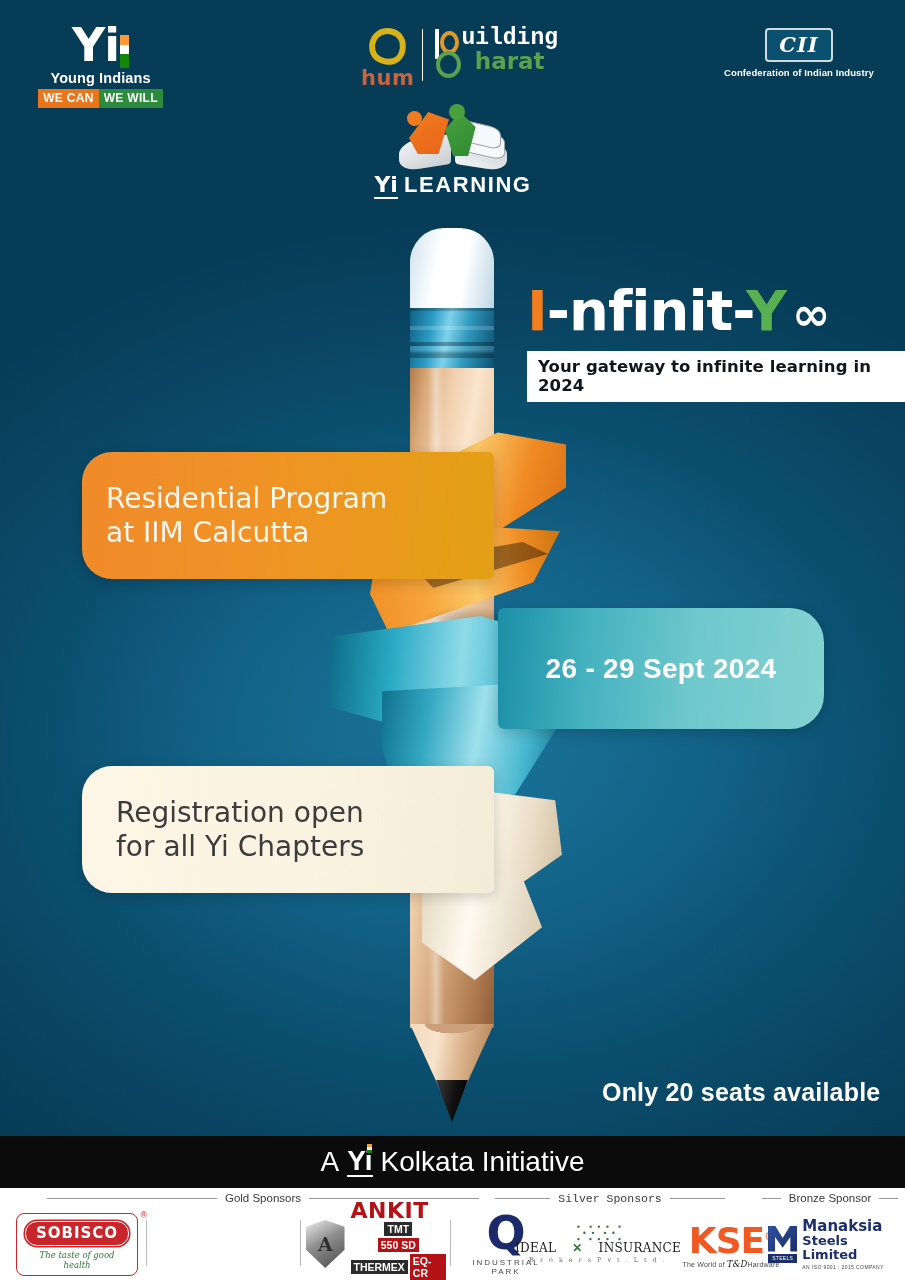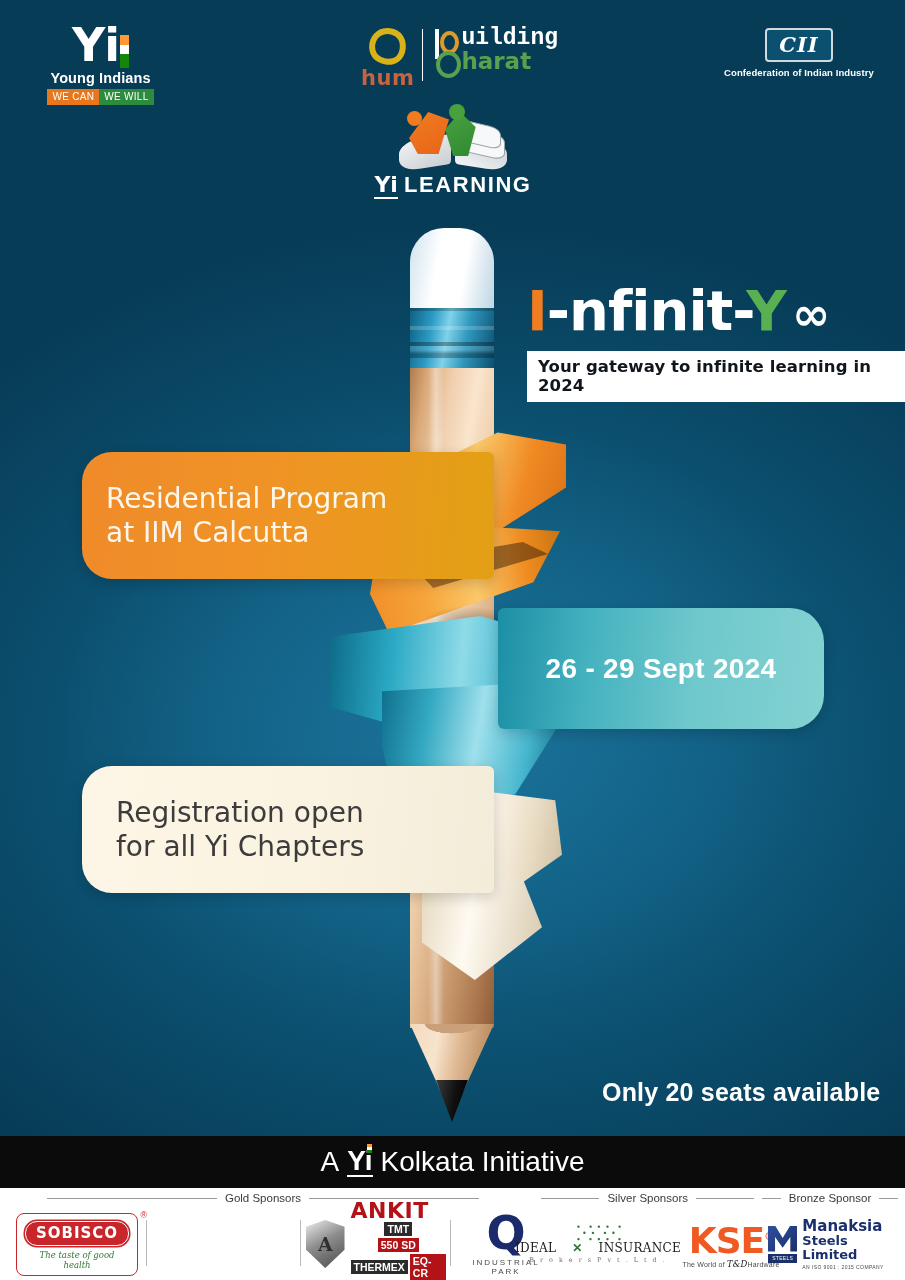--- a/index.html
+++ b/index.html
@@ -32,21 +32,21 @@
   .yi-mark .yi-y {
     font-family: "DejaVu Sans", sans-serif; font-weight: 700; font-size: 46px; color: #ffffff;
     line-height: 46px; letter-spacing: -1px;
   }
   .yi-mark .yi-i {
     position: relative; display: inline-block; width: 9px; height: 33px; vertical-align: top;
     margin-top: 13px; margin-left: 1px;
     background: linear-gradient(#ff9933 0 30%, #ffffff 30% 58%, #138808 58% 100%);
   }
   .yi-name { font-size: 14.5px; font-weight: 700; color: #fff; letter-spacing: .1px; margin-top: 2px; }
-  .yi-tag { margin-top: 3px; display: flex; justify-content: center; font-size: 10px; font-weight: 400; color: #fff; letter-spacing: .3px;}
+  .yi-tag { margin-top: 3px; display: flex; justify-content: center; font-size: 12px; font-weight: 700; color: #fff; letter-spacing: .3px;}
   .yi-tag span { padding: 2px 5px 3px; }
   .yi-tag .t-orange { background: #e8761c; }
   .yi-tag .t-green  { background: #2c8b3d; }
 
   
   .hb { position: absolute; left: 358px; top: 25px; width: 200px; height: 70px; display:flex; align-items:flex-start; }
   .hb-left { width: 64px; text-align:center; }
   .hb-ring {
     width: 37px; height: 37px; margin: 3px auto 0;
     border: 6px solid #d8b219; border-radius: 48% 52% 44% 56% / 52% 46% 54% 48%;
@@ -55,21 +55,21 @@
   .hb-hum { font-size: 21px; font-weight: 700; color: #c7633f; letter-spacing: .5px; margin-top: 1px; font-family:"DejaVu Sans",sans-serif; }
   .hb-div { width: 2px; height: 52px; background: #ffffff; margin: 4px 10px 0 4px; }
   .hb-right { position: relative; padding-top: 2px; }
   .hb-b8 {
     position:absolute; left: 0px; top: 4px; width: 30px; height: 54px;
   }
   .hb-b8 .ring-top{ position:absolute; left:7px; top:2px; width:19px; height:23px; border:4px solid #e09a2a; border-radius:50%; }
   .hb-b8 .ring-bot{ position:absolute; left:3px; top:22px; width:25px; height:27px; border:4px solid #5aa04e; border-radius:50%; }
   .hb-b8 .stem{ position:absolute; left:2px; top:0px; width:4px; height:30px; background:#ffffff; }
   .hb-building { margin-left: 28px; font-size: 23px; font-weight: 700; color: #ffffff; line-height: 22px; font-family:Liberation Mono, monospace; }
-  .hb-bharat { margin-left: 28px; font-size: 23px; font-weight: 700; color: #5aa04e; line-height: 24px; font-family:"DejaVu Sans",sans-serif; }
+  .hb-bharat { margin-left: 28px; font-size: 23px; font-weight: 700; color: #5aa04e; line-height: 24px; font-family:"DejaVu Sans",sans-serif;text-align:center; }
 
   
   .cii { position: absolute; left: 724px; top: 28px; width: 150px; text-align: center; }
   .cii-box {
     display:inline-block; border: 2px solid #cfd9de; border-radius: 4px;
     padding: 2px 12px 3px; background: #0c5070;
   }
   .cii-box span { font-family: "DejaVu Serif", serif; font-style: italic; font-weight: 700; font-size: 21px; color: #fff; letter-spacing: 1px; }
   .cii-sub { margin-top: 5px; font-size: 9.5px; font-weight: 700; color: #fff; letter-spacing: .1px; }
 
@@ -252,21 +252,21 @@
     position:absolute; left: 0; top: 1188px; width: 905px; height: 92px;
     background: #ffffff; z-index: 7;
   }
   .sp-heads { position:relative; height: 22px; }
   .sp-head {
     position:absolute; top: 4px; display:flex; align-items:center; gap: 8px;
     font-size: 11.5px; color: #3a3a3a; white-space: nowrap;
   }
   .sp-head .rule { height: 1px; background: #9a9a9a; }
   .sp-head.gold { left: 18px; width: 490px; justify-content:center; }
-  .sp-head.silver { left: 524px; width: 230px; justify-content:flex-end; }
+  .sp-head.silver { left: 495px; width: 230px; justify-content:flex-end;font-family:Liberation Mono, monospace; }
   .sp-head.bronze { left: 762px; width: 136px; justify-content:center; }
   .sp-head.gold .rule { width: 170px; }
   .sp-head.silver .rule { width: 58px; }
   .sp-head.bronze .rule { width: 22px; }
 
   .sp-row { position:relative; height: 68px; }
   .sp-item { position:absolute; top: 2px; height: 64px; display:flex; align-items:center; justify-content:center; }
   .sp-sep { position:absolute; top: 10px; width: 1px; height: 46px; background: #b9b9b9; }
 
   

